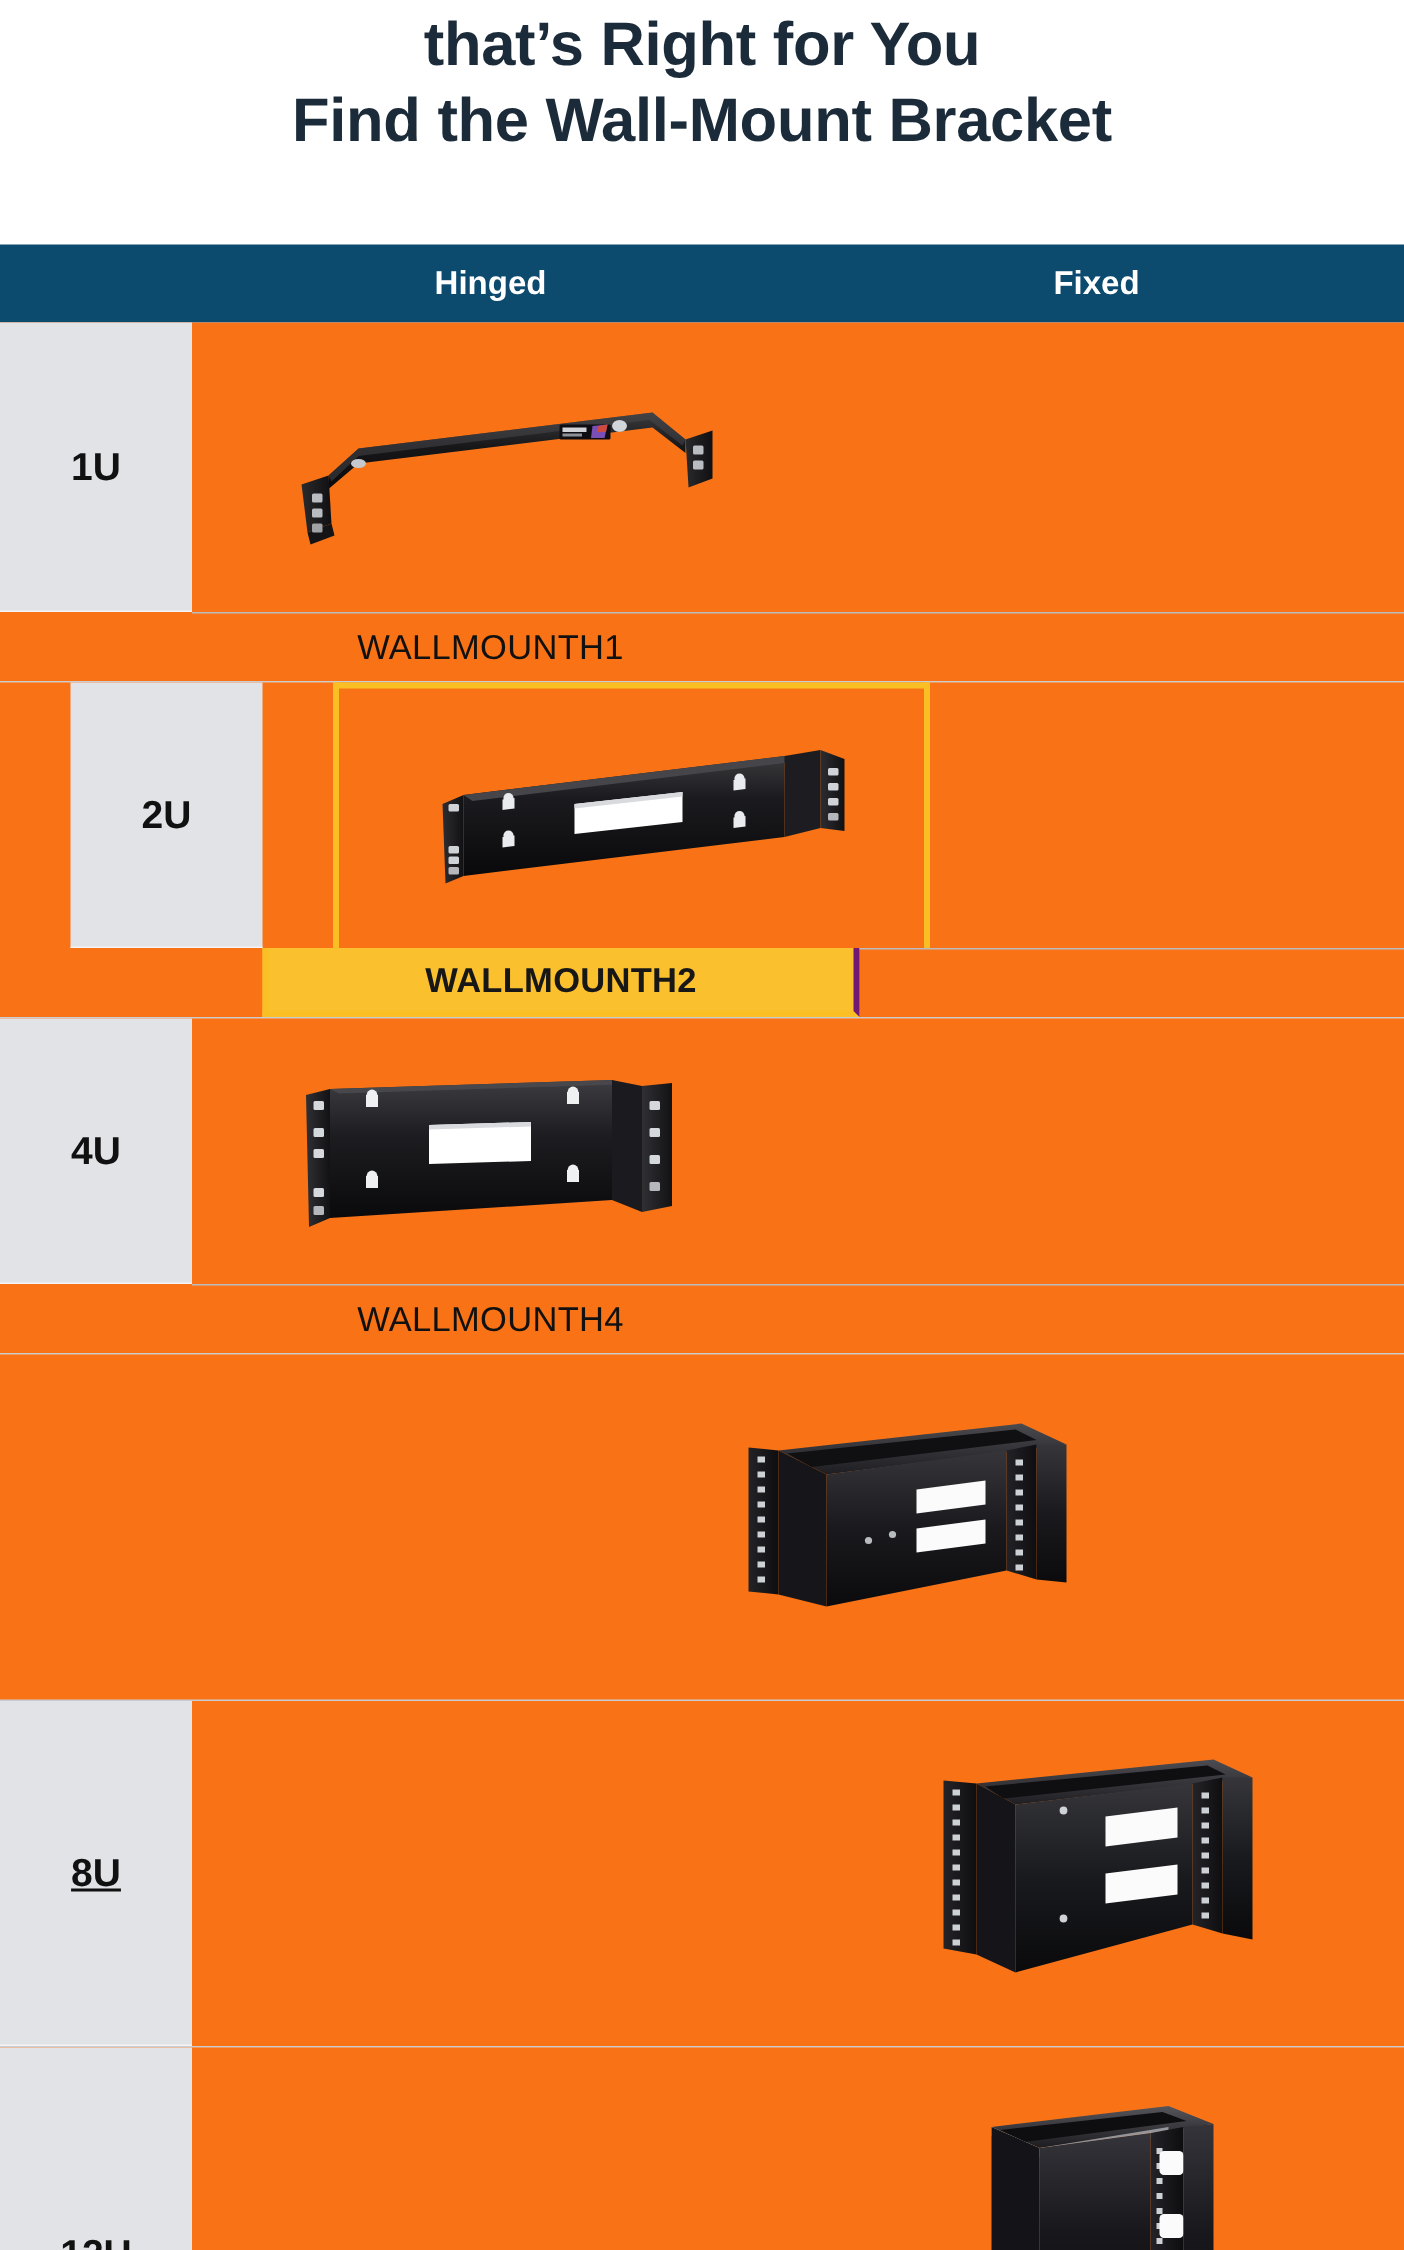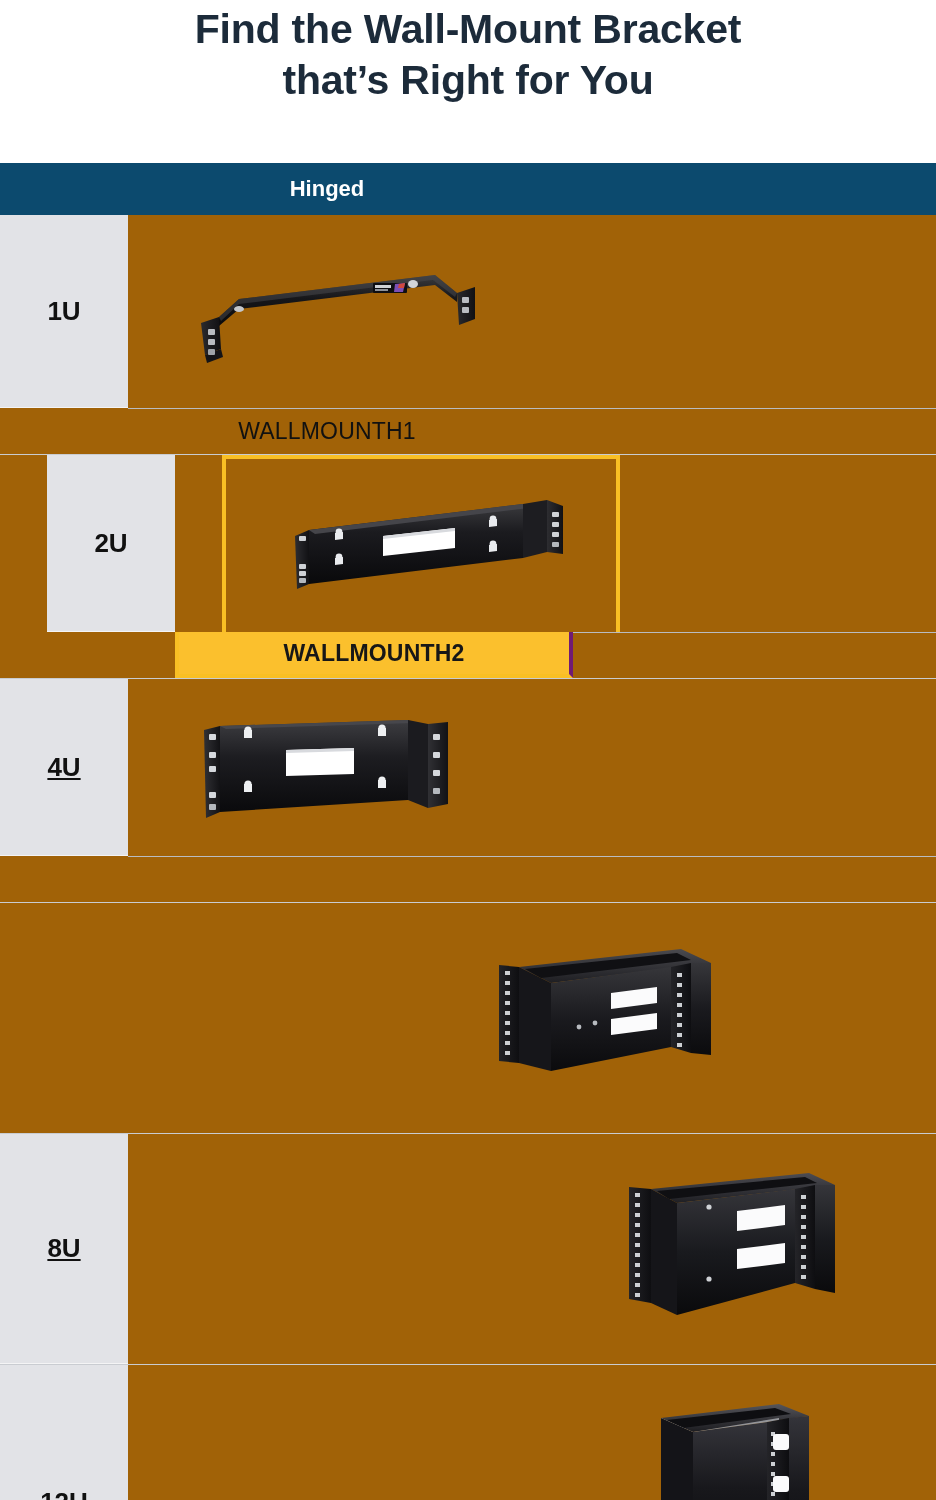--- a/index.html
+++ b/index.html
@@ -52,21 +52,21 @@
     color: #ffffff;
     font-size: 22px;
     font-weight: 700;
   }
   .head-hinged { width: 398px; flex: 0 0 398px; }
   .head-fixed  { width: 410px; flex: 0 0 410px; }
 
   .row {
     display: flex;
     border-bottom: 1px solid #c9ccd1;
-    background: #a16207;
+    background: #f97316;
   }
   .rowlabel {
     width: 128px; flex: 0 0 128px;
     background: #e2e3e7;
     display: flex;
     align-items: center;
     justify-content: center;
     color: #111111;
     font-size: 26px;
     font-weight: 700;
@@ -118,43 +118,44 @@
     border-bottom: 4px solid #f9bf24;
     font-weight: 700;
     color: #171717;
   }
   .row.hl .labels { border-top: none; }
   .row.hl .label-fixed { border-top: 1px solid #b9bcc1; }
 
   
   .h-1u  { height: 193px; }
   .h-2u  { height: 177px; margin-left: 47px; }
-  .h-4u  { height: 177px; text-decoration: underline; }
+  .h-4u  { height: 177px; }
   .h-6u  { height: 230px; }
   .h-8u  { height: 230px; text-decoration: underline; }
   .h-12u { height: 276px; }
 
   
   .art { display: block; }
 </style>
 </head>
 <body>
 
 <div class="page">
 
   <div class="title-block">
+    <div class="title-line">that’s Right for You</div>
     <div class="title-line">Find the Wall-Mount Bracket</div>
-    <div class="title-line">that’s Right for You</div>
   </div>
 
   <div class="table">
 
     <div class="head-row">
       <div class="head-spacer"></div>
       <div class="head-cell head-hinged">Hinged</div>
+      <div class="head-cell head-fixed">Fixed</div>
     </div>
 
     <div class="row">
       <div class="rowlabel h-1u">1U</div>
       <div class="rowbody">
         <div class="cells h-1u">
           <div class="cell cell-hinged">
 
             <svg class="art" width="300" height="110" viewBox="0 0 300 110">
               <defs>
@@ -304,20 +305,21 @@
               <polygon points="246,16 266,14 266,96 246,100" fill="url(#g4b)"></polygon>
               <rect x="251" y="26" width="7" height="6" rx="1" fill="#d5d8dc"></rect>
               <rect x="251" y="44" width="7" height="6" rx="1" fill="#d5d8dc"></rect>
               <rect x="251" y="62" width="7" height="6" rx="1" fill="#d5d8dc"></rect>
               <rect x="251" y="80" width="7" height="6" rx="1" fill="#b4b8bd"></rect>
             </svg>
           </div>
           <div class="cell cell-fixed"></div>
         </div>
         <div class="labels">
+          <div class="label-cell label-hinged">WALLMOUNTH4</div>
           <div class="label-cell label-fixed"></div>
         </div>
       </div>
     </div>
 
     <div class="row">
       <div class="rowbody">
         <div class="cells h-6u">
           <div class="cell cell-hinged"></div>
           <div class="cell cell-fixed">

